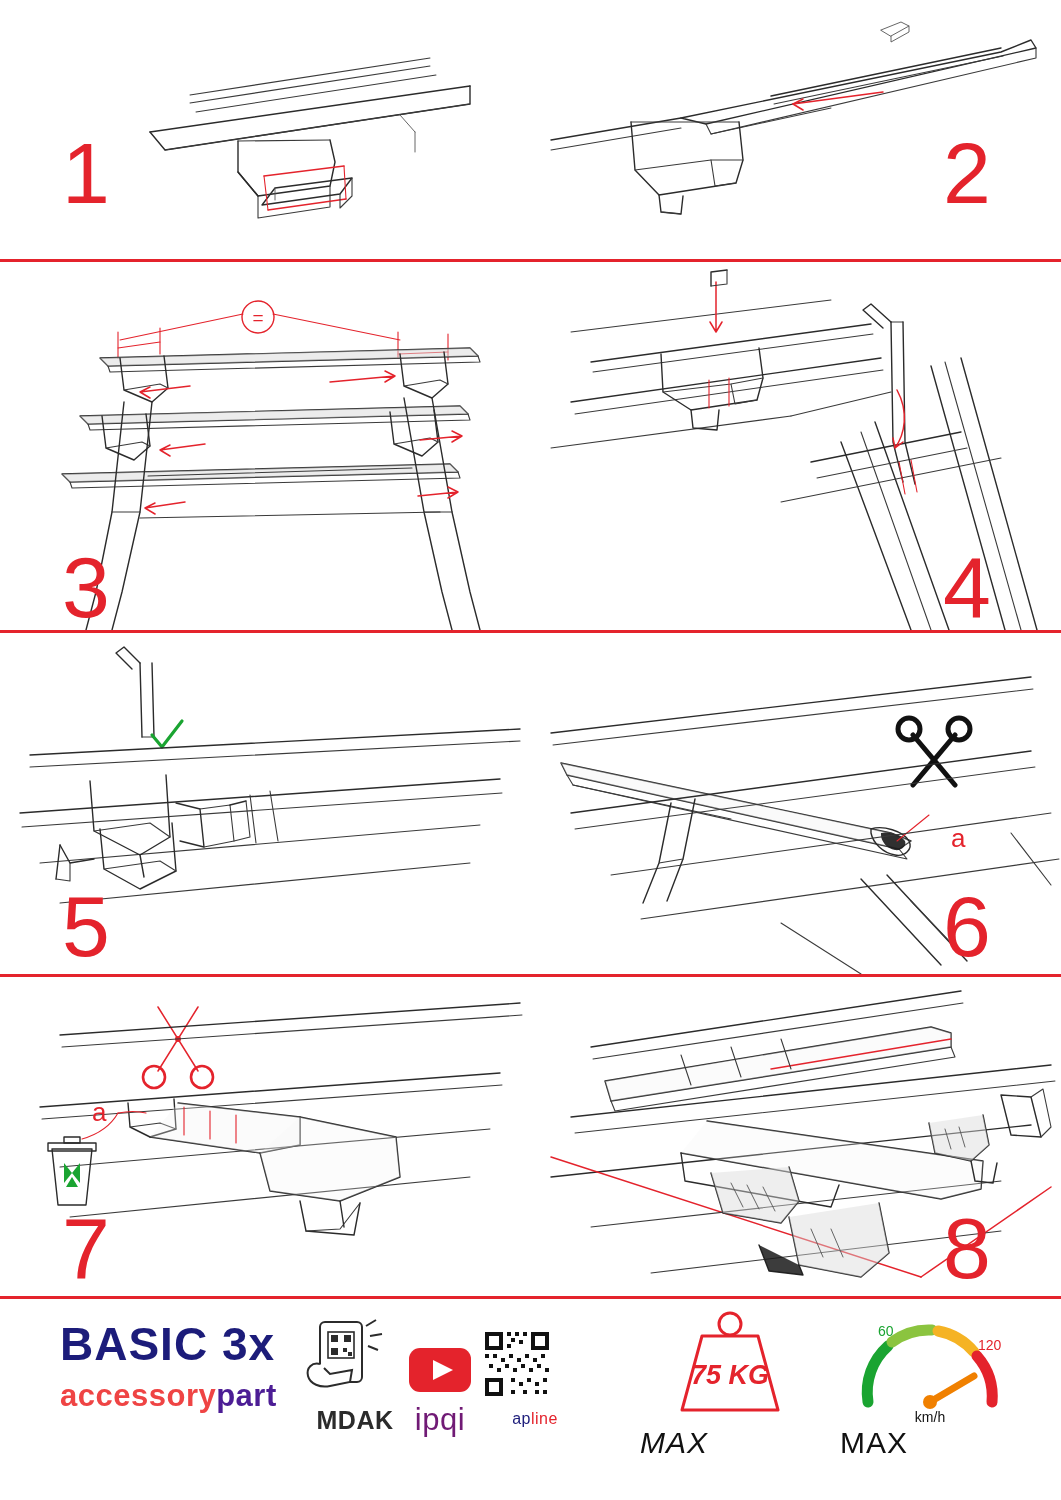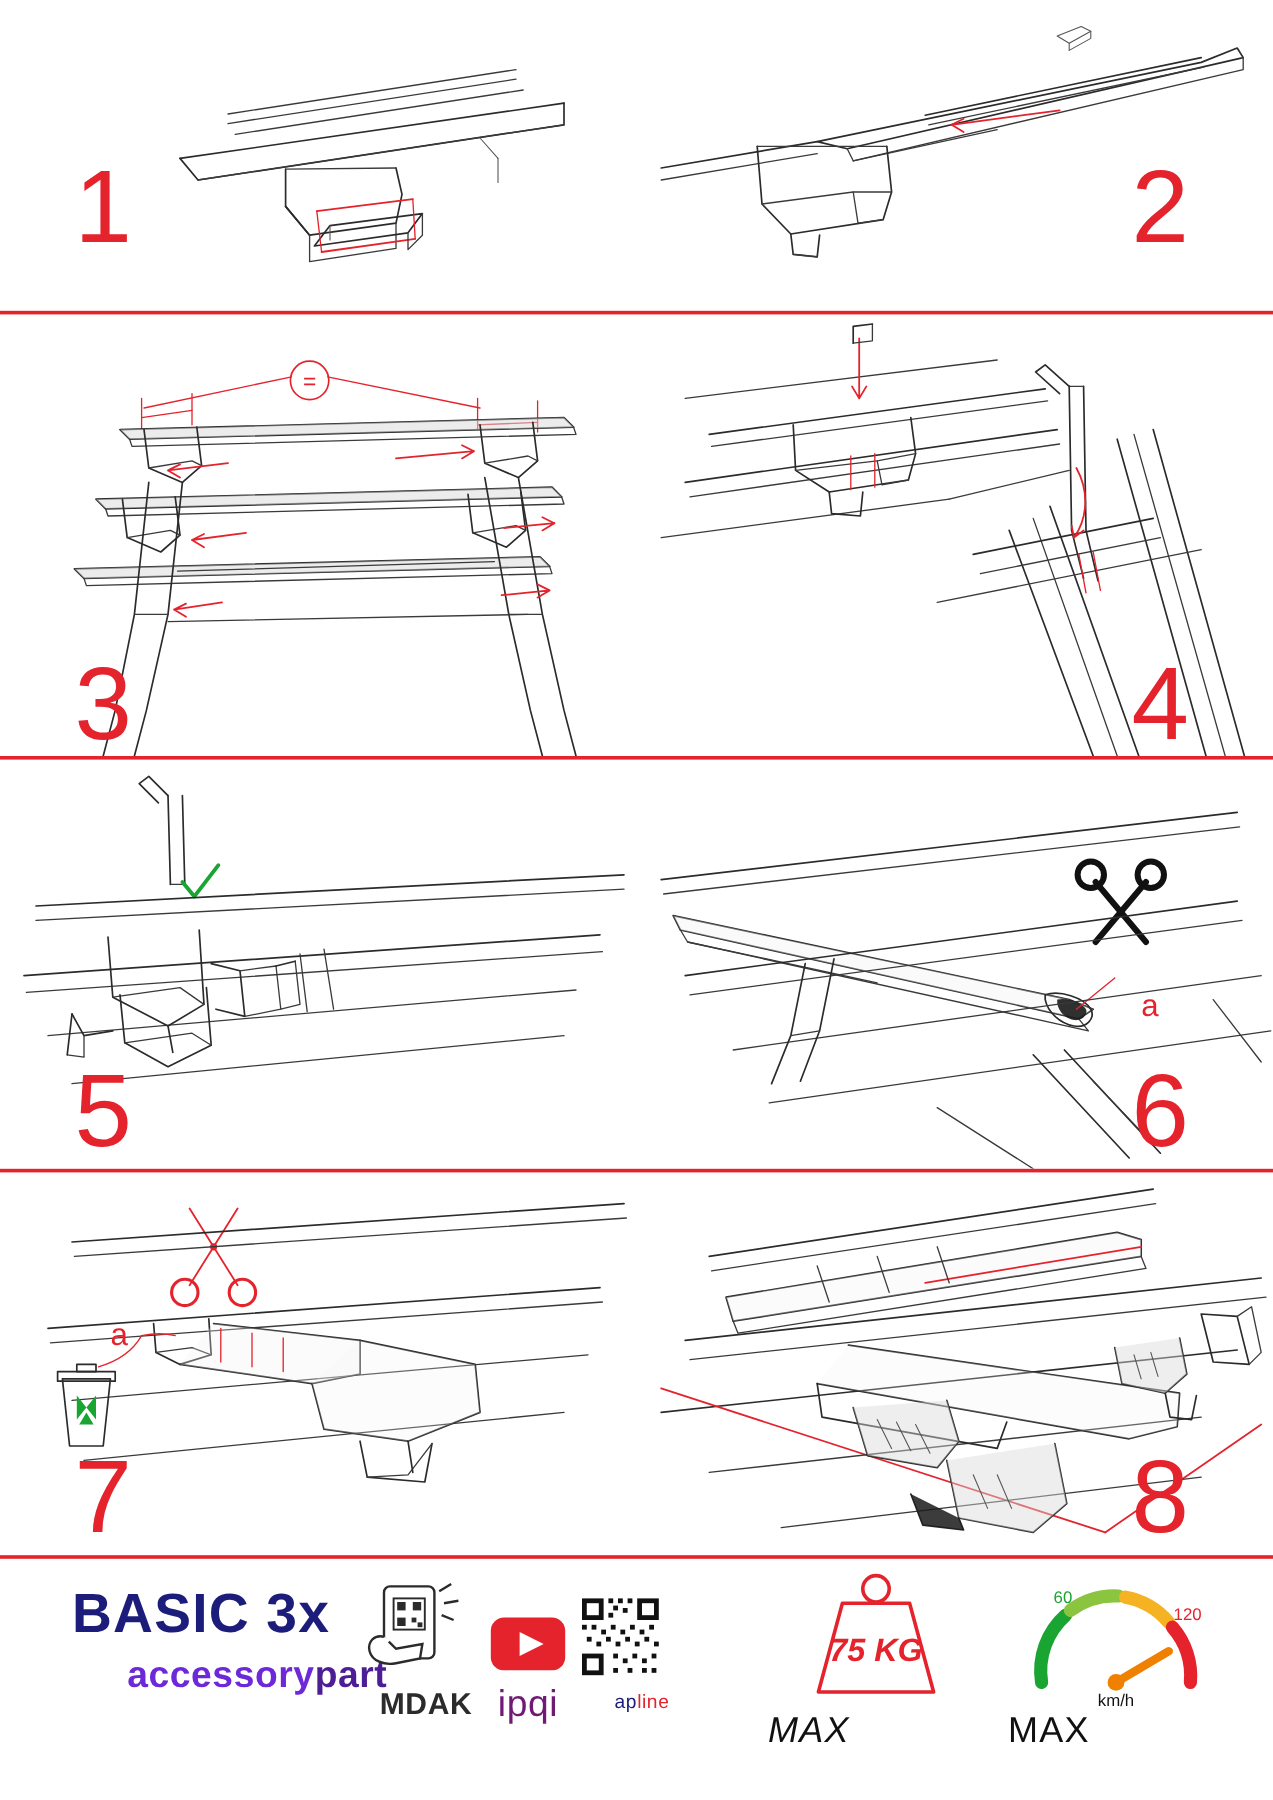--- a/index.html
+++ b/index.html
@@ -21,21 +21,21 @@
   .fillg{fill:#f2f2f2;}
   .fillgd{fill:#d9d9d9;}
   .fillk{fill:#1a1a1a;}
 
   
   .footer{position:absolute;left:0;top:1300px;width:931px;height:200px;}
   .brandbox{position:absolute;left:60px;top:18px;width:270px;}
   .brand-title{font-family:"Liberation Sans",sans-serif;font-weight:700;font-size:46px;color:#1c1c7a;letter-spacing:1px;line-height:52px;}
   .brand-title .x{color:#1c1c7a;}
   .brand-sub{margin-top:8px;font-family:"Liberation Sans",sans-serif;font-weight:700;font-size:31px;letter-spacing:0.5px;}
-  .brand-sub .a{color:#6d28d9;margin-left:46px;}
+  .brand-sub .a{color:#ef4444;}
   .brand-sub .b{color:#4c1d95;}
 
   .logo-col{position:absolute;text-align:center;}
   .logo-label{margin-top:10px;font-size:25px;font-weight:700;letter-spacing:0.5px;}
   .mdak{color:#2b2b2b;}
   .mdak .k{color:#2b2b2b;}
   .ipqi{color:#701a75;font-weight:400;font-size:31px;}
   .apline{color:#1c1c7a;font-weight:400;font-size:16px;}
   .apline .li{color:#e4232c;}
 

